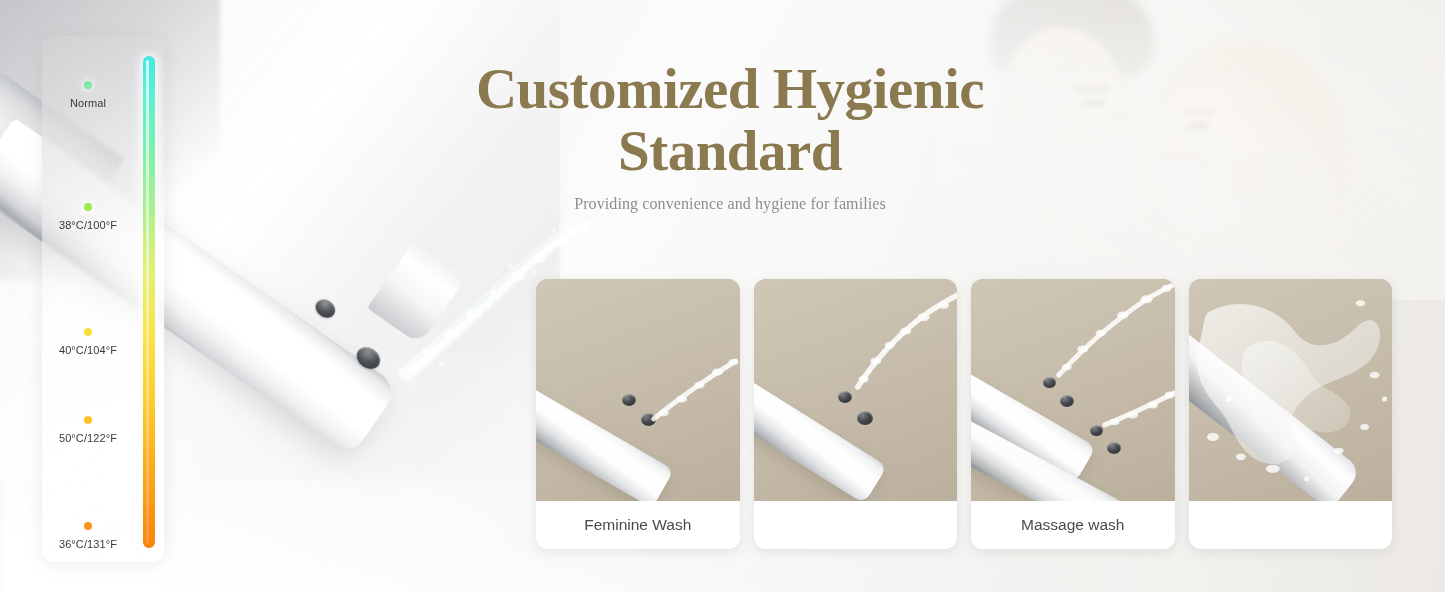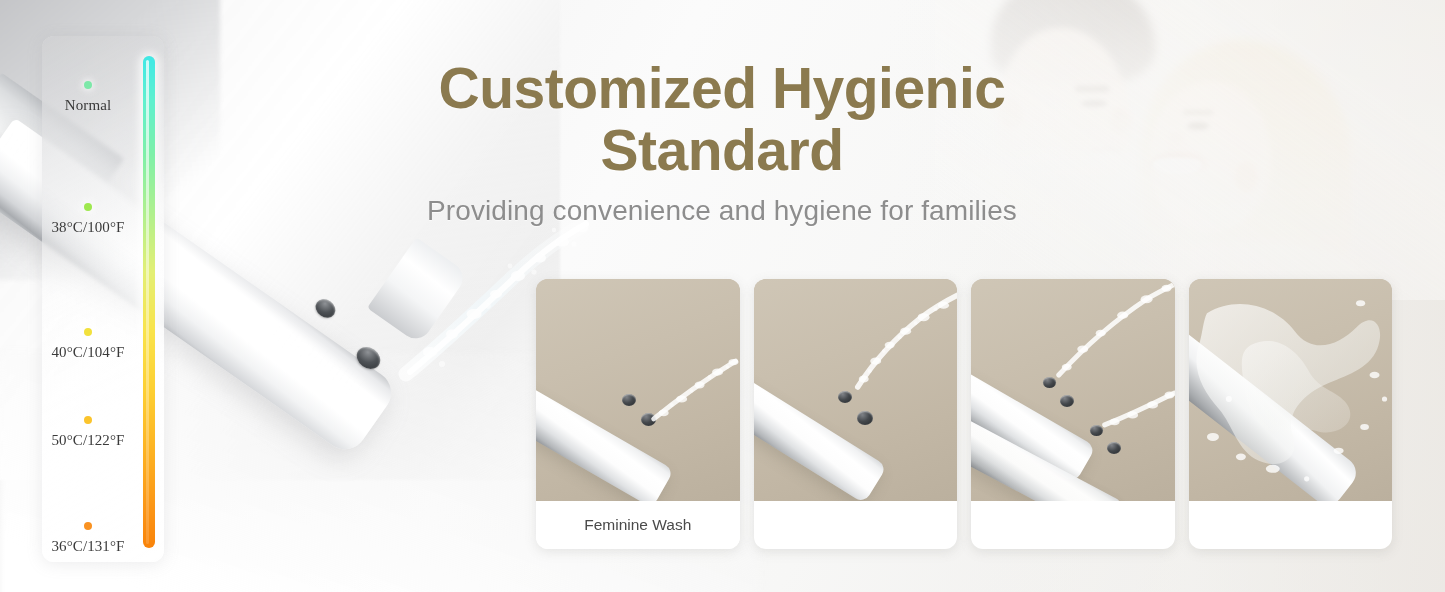--- a/index.html
+++ b/index.html
@@ -178,21 +178,21 @@
     background:linear-gradient(152deg, rgba(186,187,190,.55) 0%, rgba(214,215,217,.45) 22%, rgba(248,248,248,.2) 46%, rgba(255,255,255,.55) 70%, rgba(255,255,255,.9) 100%);
   }
   .scale-list { position:absolute; left:0; top:0; width:92px; height:100%; }
   .scale-item { position:absolute; left:0; width:92px; text-align:center; }
   .scale-dot {
     width:8px; height:8px; border-radius:50%;
     margin:0 auto 8px auto;
     box-shadow:0 0 6px 2px rgba(255,255,255,.65);
   }
   .scale-label {
-    font-size:15px; color:#3a3a3a; letter-spacing:.1px; white-space:nowrap;font-family:Liberation Serif, serif;
+    font-size:11px; color:#3a3a3a; letter-spacing:.1px; white-space:nowrap;
   }
   .scale-item.t0 { top:45px; }
   .scale-item.t1 { top:167px; }
   .scale-item.t2 { top:292px; }
   .scale-item.t3 { top:380px; }
   .scale-item.t4 { top:486px; }
 
   
   #temp-bar {
     position:absolute; left:143px; top:56px;
@@ -212,34 +212,34 @@
     box-shadow:0 0 10px 3px rgba(255,255,255,.9), 0 0 3px rgba(0,0,0,.06);
   }
   #temp-bar::after {
     content:""; position:absolute; left:3px; top:4px; width:3px; height:calc(100% - 8px);
     border-radius:2px;
     background:linear-gradient(180deg, rgba(255,255,255,.75), rgba(255,255,255,.15));
   }
 
   
   #headings {
-    position:absolute; left:372px; top:58px; width:700px;
-    text-align:center; pointer-events:none;
+    position:absolute; left:380px; top:58px; width:700px;
+    text-align:center; pointer-events:none;font-family:Liberation Serif, serif;
   }
   #main-title {
     font-size:57px;
     font-weight:bold;
     color:#8b7a4f;
     letter-spacing:-.5px;
     line-height:1.08;
     text-shadow:0 1px 2px rgba(255,255,255,.7);
   }
   #subtitle {
     margin-top:14px;
-    font-size:28px;
+    font-size:16px;
     color:#8d8d8d;
     font-weight:400;
     letter-spacing:.1px;
     text-shadow:0 1px 1px rgba(255,255,255,.7);
   }
 
   
   #cards {
     position:absolute; left:536px; top:279px;
     width:856px; height:270px;
@@ -494,20 +494,21 @@
               <g fill="#ffffff" opacity=".8">
                 <ellipse cx="144" cy="143" rx="5" ry="3.4"></ellipse>
                 <ellipse cx="162" cy="136" rx="5.5" ry="3.6"></ellipse>
                 <ellipse cx="182" cy="126" rx="5.5" ry="3.6"></ellipse>
                 <ellipse cx="199" cy="116" rx="5" ry="3.4"></ellipse>
               </g>
             </g>
           </svg>
         </div>
       </div>
+      <div class="card-caption">Massage wash</div>
     </div>
 
     <div class="card">
       <div class="card-media" style="background-color: rgb(199, 188, 171);">
         <div class="splash-bar"></div>
         <div class="spray" style="position:absolute; inset:0;">
           <svg viewBox="0 0 204 222" aria-hidden="true">
             <defs>
               <linearGradient id="sp" x1="0" y1="0" x2="1" y2="1">
                 <stop offset="0%" stop-color="#ffffff" stop-opacity=".95"></stop>

